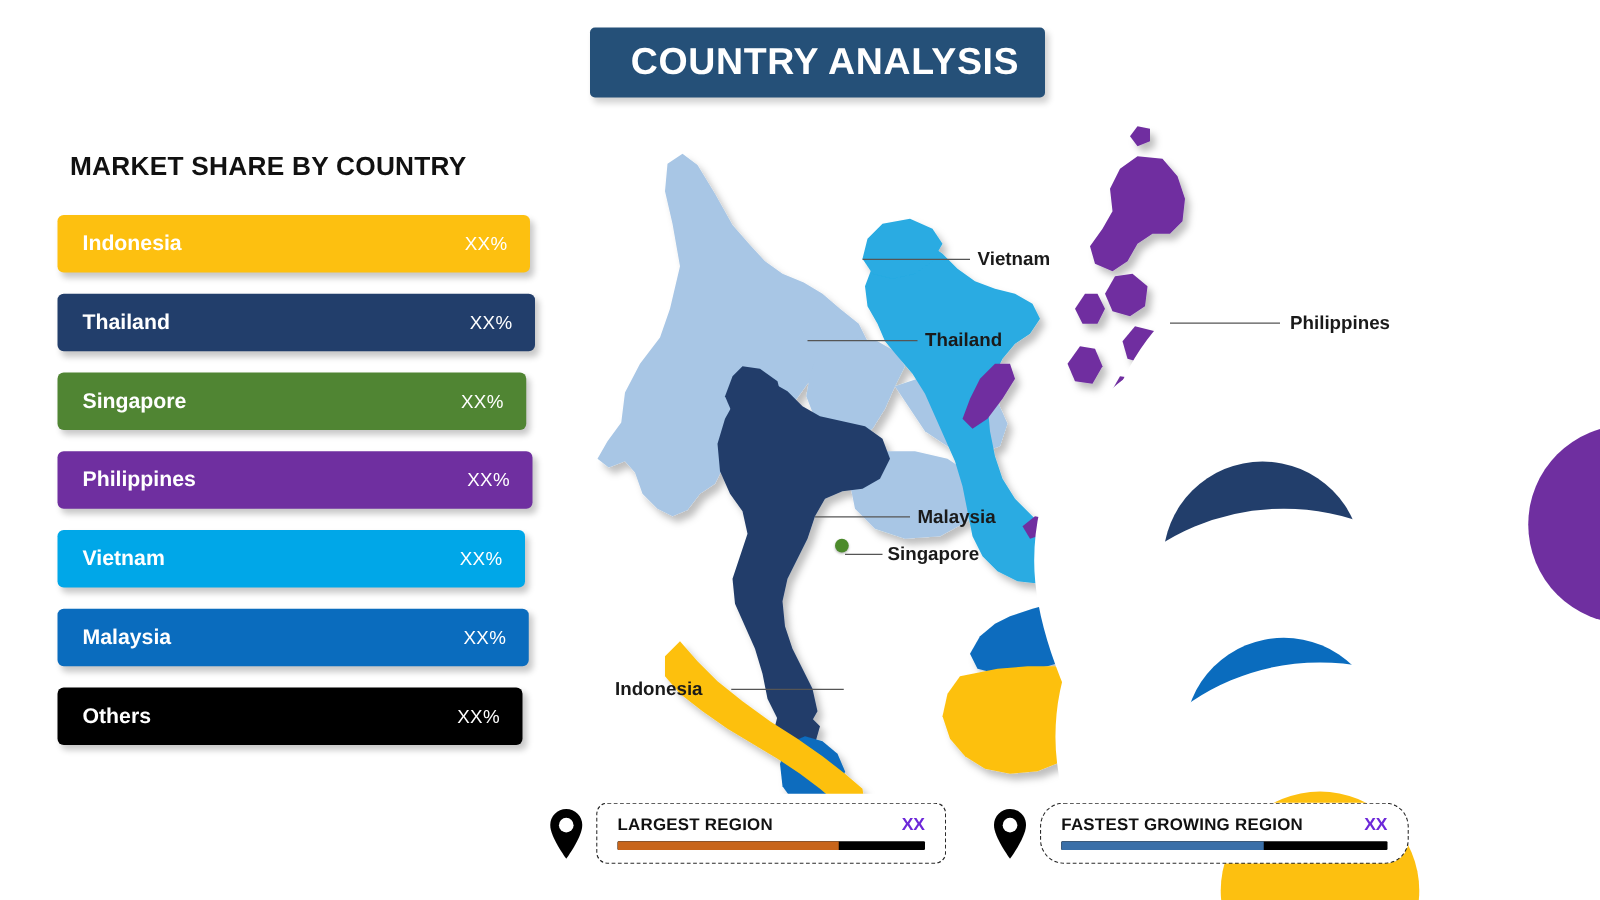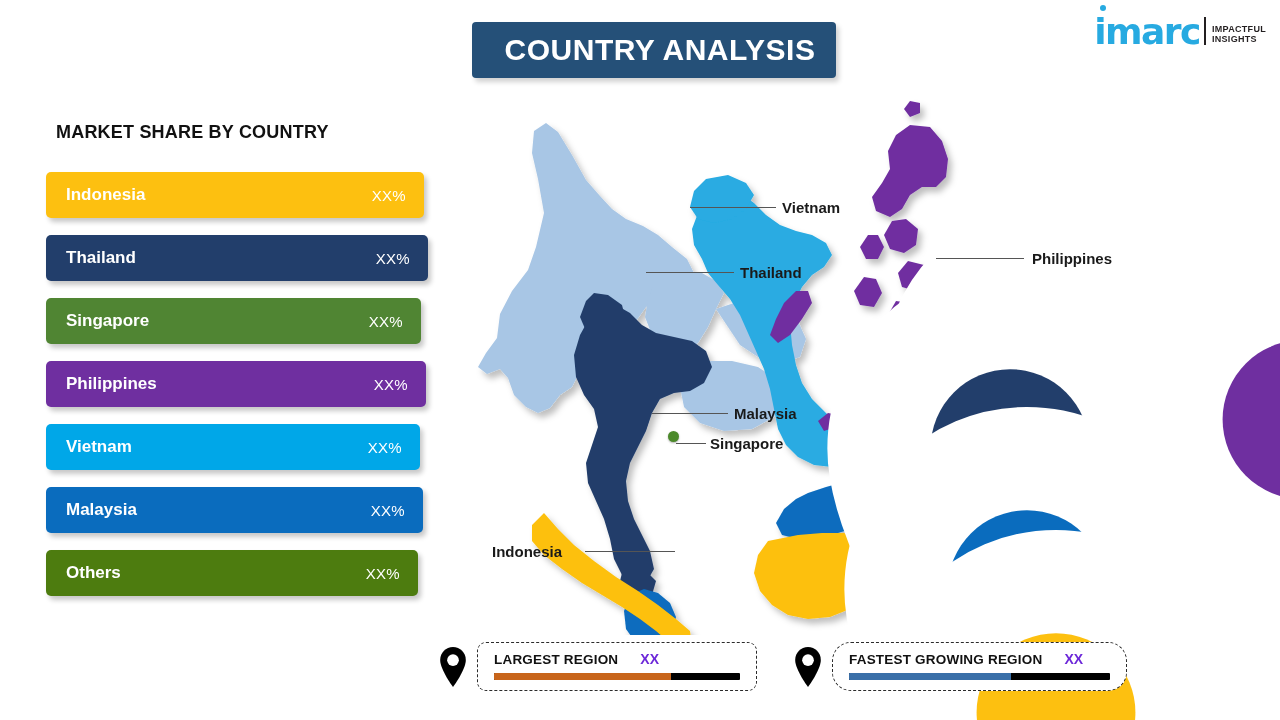--- a/index.html
+++ b/index.html
@@ -33,21 +33,21 @@
     font-family: "DejaVu Sans", sans-serif;
   }
   .logo-dot { position: absolute; left: 6px; top: -11px; width: 6px; height: 6px; border-radius: 50%; background: #27AAE1; }
   .logo-divider { width: 2px; height: 28px; background: #231f20; margin: 0 6px 3px 4px; }
   .logo-tag { line-height: 1.15; margin-bottom: 4px; }
   .logo-tag div { font-size: 9px; font-weight: bold; color: #231f20; letter-spacing: 0.3px; }
 
   
   .panel-title {
     position: absolute; left: 56px; top: 122px;
-    font-size: 18px; font-weight: bold; color: #111;
+    font-size: 21px; font-weight: bold; color: #111;
     letter-spacing: 0.2px; white-space: nowrap;
   }
   .bars { position: absolute; left: 46px; top: 172px; width: 390px; }
   .bar {
     position: relative; height: 46px; border-radius: 5px;
     display: flex; align-items: center; justify-content: space-between;
     padding: 0 18px 0 20px; margin-bottom: 17px;
     box-shadow: 3px 4px 5px rgba(0,0,0,0.22);
   }
   .bar .name { color: #fff; font-size: 17px; font-weight: bold; }
@@ -68,47 +68,36 @@
   .dot-sg { position: absolute; width: 11px; height: 11px; border-radius: 50%; background: #4C8A2B; box-shadow: 0 1px 2px rgba(0,0,0,.3); }
 
   
   .foot { position: absolute; bottom: 16px; left: 0; width: 100%; height: 62px; }
   .foot-item { position: absolute; display: flex; align-items: center; }
   .foot-pin { width: 30px; height: 42px; margin-right: 9px; flex: 0 0 auto; }
   .foot-box {
     border: 1.6px dashed #2b2b2b; border-radius: 9px;
     padding: 8px 16px 10px 16px; background: #fff;
   }
-  .foot-row { display: flex; align-items: baseline; }
+  .foot-row { display: flex; align-items: baseline; justify-content: space-between; }
   .foot-label { font-size: 13.5px; font-weight: bold; color: #111; letter-spacing: .2px;
                 font-family: "Liberation Sans Narrow", "Liberation Sans", sans-serif; }
   .foot-val   { font-size: 14px; font-weight: bold; color: #6d28d9; margin-left: 22px; }
   .foot-track { margin-top: 6px; height: 7px; background: #000; border-radius: 1px; position: relative; overflow: hidden; }
   .foot-fill  { position: absolute; left: 0; top: 0; bottom: 0; }
 </style>
 </head>
 <body>
 
 <div id="slide">
 
   <div class="title-banner">
     <span class="txt">COUNTRY ANALYSIS</span>
   </div>
 
-  <div class="logo">
-    <div class="logo-mark">
-      <span class="logo-dot"></span>
-      <span>imarc</span>
-    </div>
-    <div class="logo-divider"></div>
-    <div class="logo-tag">
-      <div>IMPACTFUL</div>
-      <div>INSIGHTS</div>
-    </div>
-  </div>
 
   <div class="panel-title">MARKET SHARE BY COUNTRY</div>
 
   <div class="bars" id="bars">
       <div class="bar" style="background: rgb(253, 192, 16); width: 378px;">
         <span class="name">Indonesia</span>
         <span class="val">XX%</span>
       </div>
       <div class="bar" style="background: rgb(34, 62, 107); width: 382px;">
         <span class="name">Thailand</span>
@@ -123,21 +112,21 @@
         <span class="val">XX%</span>
       </div>
       <div class="bar" style="background: rgb(0, 167, 232); width: 374px;">
         <span class="name">Vietnam</span>
         <span class="val">XX%</span>
       </div>
       <div class="bar" style="background: rgb(10, 108, 190); width: 377px;">
         <span class="name">Malaysia</span>
         <span class="val">XX%</span>
       </div>
-      <div class="bar" style="background: #4d7c0f; width: 372px; gap: 30px;">
+      <div class="bar" style="background: #000000; width: 372px; gap: 30px;">
         <span class="name">Others</span>
         <span class="val">XX%</span>
       </div>
     </div>
 
   <div class="map-wrap">
     <svg viewBox="0 0 800 540" xmlns="http://www.w3.org/2000/svg">
       <defs>
         <filter id="sh" x="-20%" y="-20%" width="150%" height="150%">
           <feDropShadow dx="4" dy="5" stdDeviation="3" flood-color="#000" flood-opacity="0.25"></feDropShadow>

